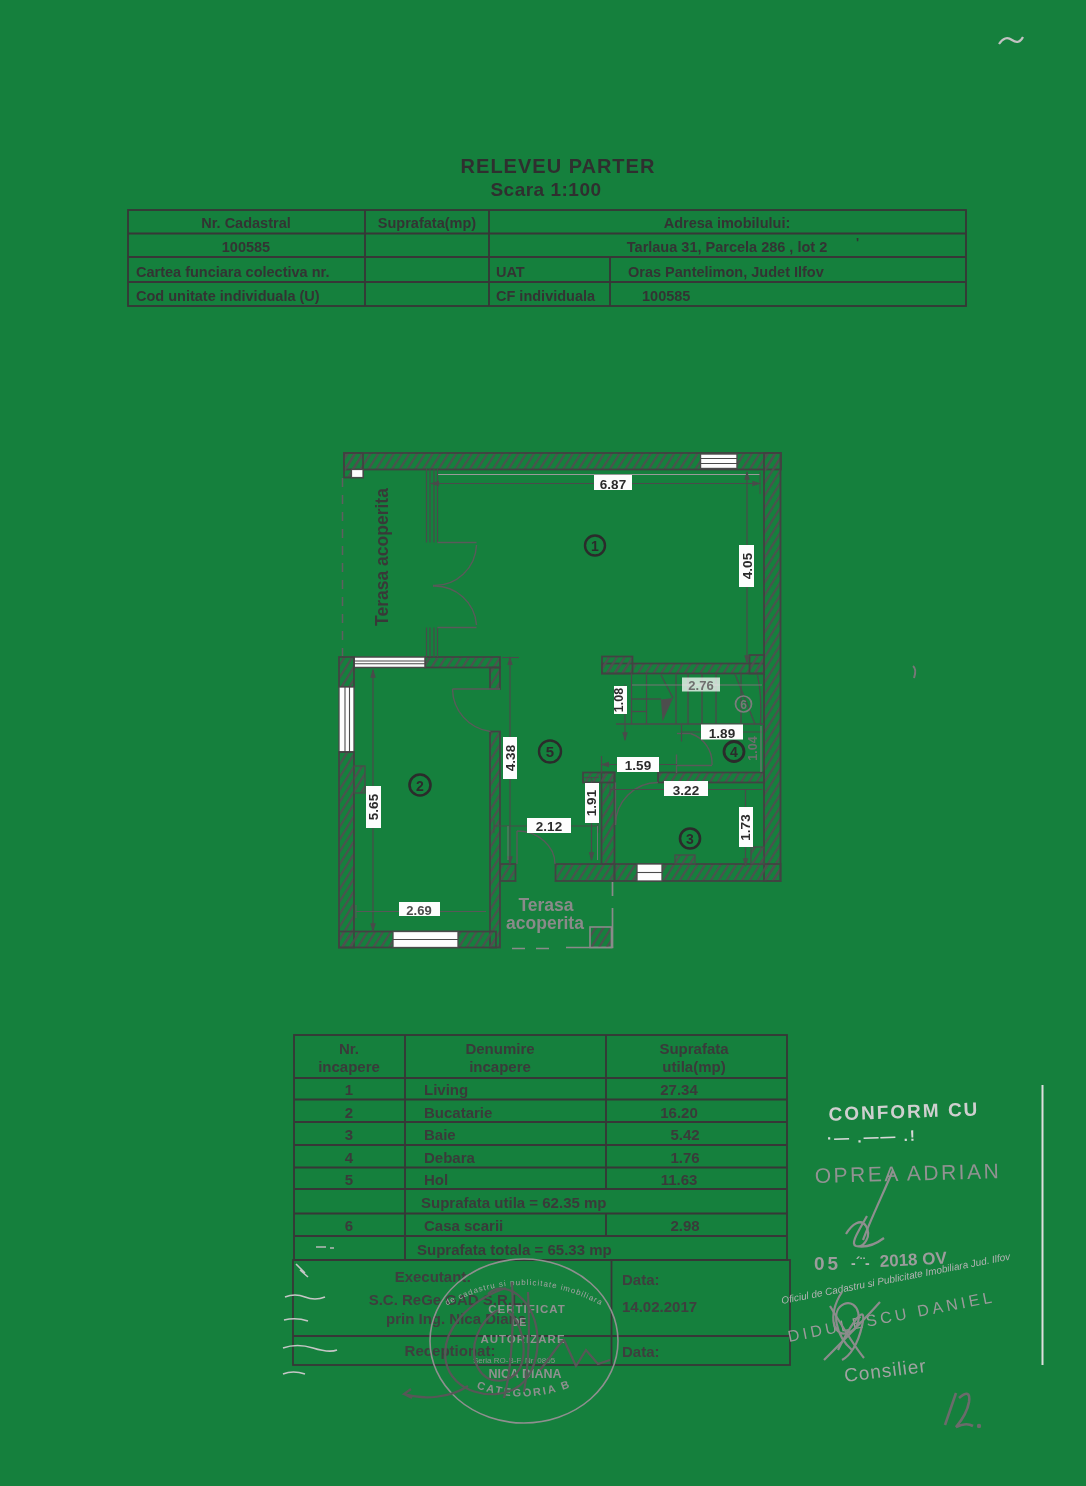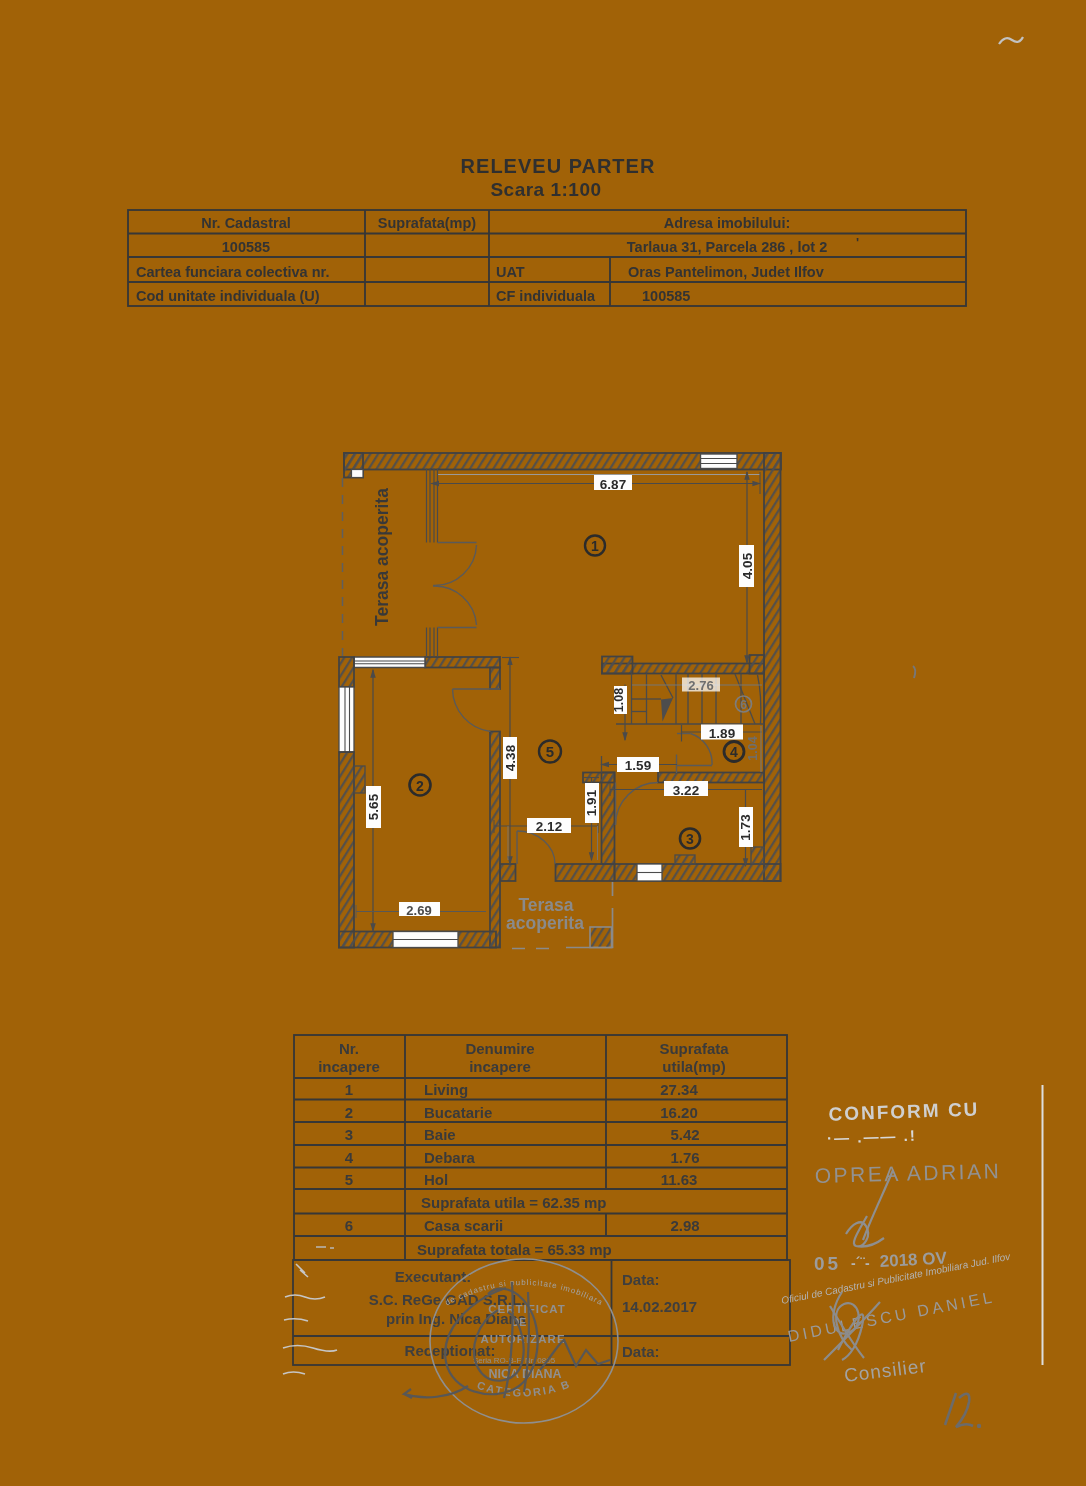--- a/index.html
+++ b/index.html
@@ -1,16 +1,16 @@
 <!DOCTYPE html>
 <html><head>
 <meta charset="utf-8">
 <style>
 html,body{margin:0;padding:0;background:#fff;}
-#page{position:relative;width:1086px;height:1486px;background:#a16207;font-family:"Liberation Sans",sans-serif;overflow:hidden;}
+#page{position:relative;width:1086px;height:1486px;background:#15803d;font-family:"Liberation Sans",sans-serif;overflow:hidden;}
 svg{position:absolute;left:0;top:0;will-change:transform;-webkit-font-smoothing:antialiased;filter:blur(0.38px);}
 text{font-family:"Liberation Sans",sans-serif;}
 </style>
 </head>
 <body>
 <div id="page">
 <svg width="1086" height="1486" viewBox="0 0 1086 1486">
 <defs>
 <pattern id="h" width="6.6" height="6.6" patternUnits="userSpaceOnUse" patternTransform="rotate(-58)">
 <line x1="-1" y1="0.5" x2="7.6" y2="0.5" stroke="#4f4f4f" stroke-width="1.62"></line>

